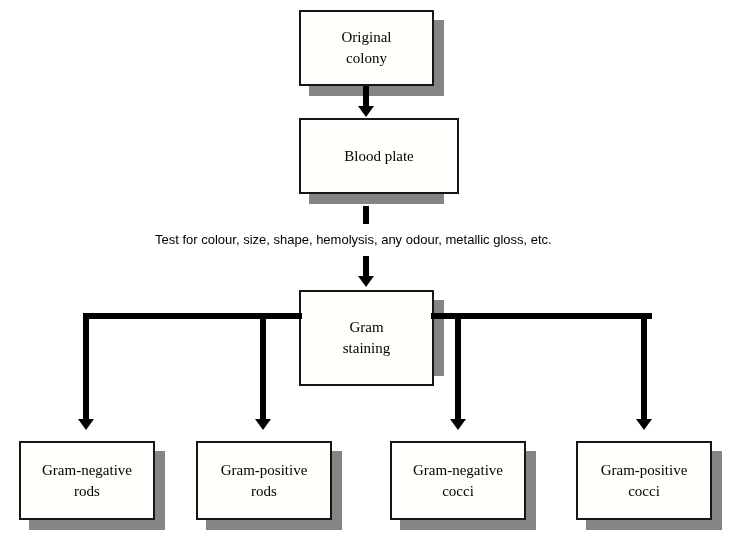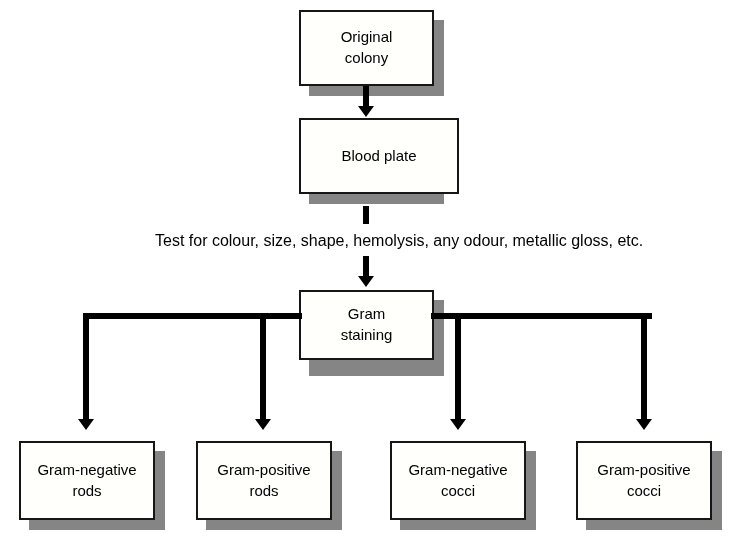--- a/index.html
+++ b/index.html
@@ -26,20 +26,21 @@
     border: 2px solid #161616;
     display: flex;
     align-items: center;
     justify-content: center;
     text-align: center;
     color: #000000;
     font-size: 15px;
     line-height: 1.38;
     z-index: 3;
     white-space: pre-line;
+    font-family: Liberation Serif, serif;
   }
   .shadow {
     position: absolute;
     background: #858585;
     z-index: 2;
   }
 
   
   .vline {
     position: absolute;
@@ -57,21 +58,21 @@
     height: 0;
     border-left: 8px solid transparent;
     border-right: 8px solid transparent;
     border-top: 11px solid #000000;
     z-index: 5;
   }
 
   
   .caption {
     position: absolute;
-    font-size: 16px;
+    font-size: 13px;
     color: #000000;
     white-space: nowrap;
     z-index: 6;
     background: #ffffff;
     padding: 0 3px;
   }
 </style>
 </head>
 <body>
 
@@ -109,21 +110,21 @@
   <div class="arrowhead" style="left:450px; top:419px;"></div>
 
   <div class="vline" style="left:641px; top:313px; width:6px; height:108px;"></div>
   <div class="arrowhead" style="left:636px; top:419px;"></div>
 
   <div class="node" style="left:299px; top:10px; width:135px; height:76px;">Original
 colony</div>
 
   <div class="node" style="left:299px; top:118px; width:160px; height:76px;">Blood plate</div>
 
-  <div class="node" style="left:299px; top:290px; width:135px; height:70px;">Gram
+  <div class="node" style="left:299px; top:290px; width:135px; height:96px;">Gram
 staining</div>
 
   <div class="node" style="left:19px; top:441px; width:136px; height:79px;">Gram-negative
 rods</div>
 
   <div class="node" style="left:196px; top:441px; width:136px; height:79px;">Gram-positive
 rods</div>
 
   <div class="node" style="left:390px; top:441px; width:136px; height:79px;">Gram-negative
 cocci</div>

